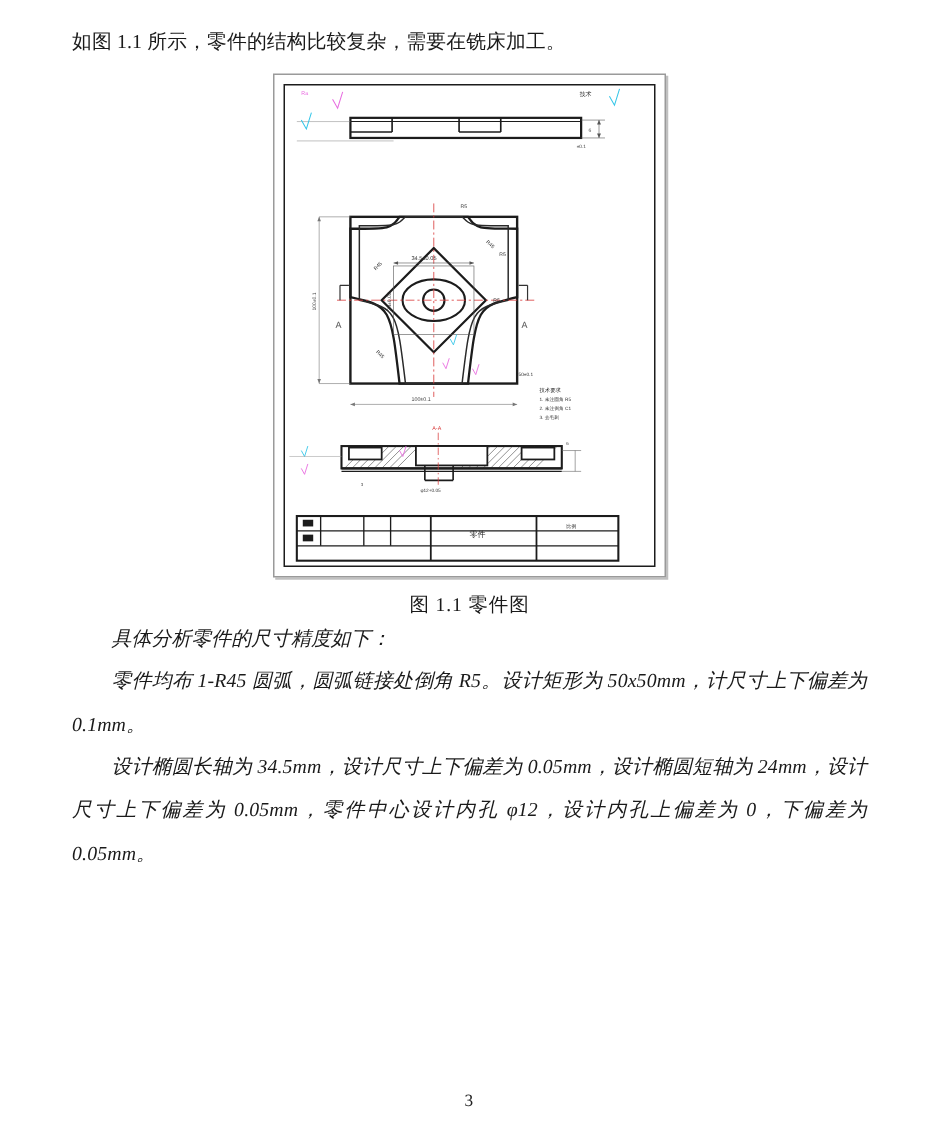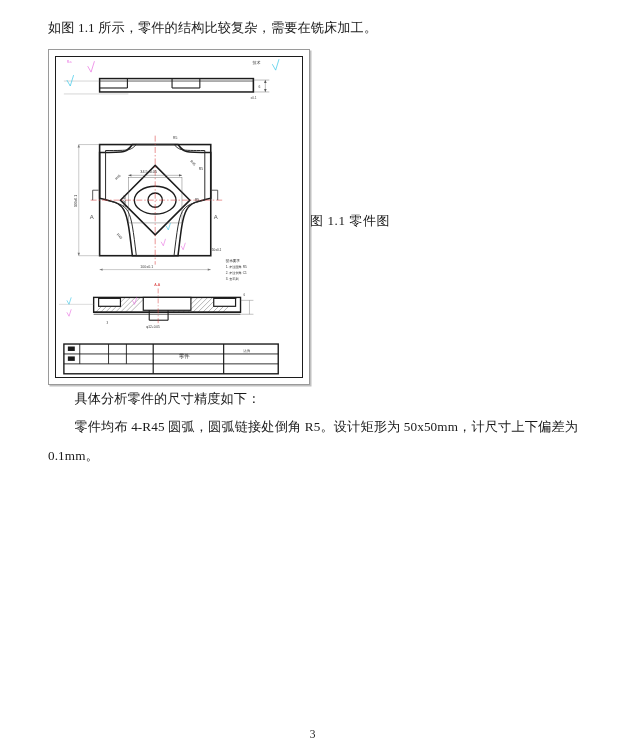--- a/index.html
+++ b/index.html
@@ -34,27 +34,28 @@
   p.body {
     font-size: 13.2px;
     line-height: 28.6px;
     margin: 0;
     text-align: justify;
     text-justify: inter-ideograph;
     letter-spacing: 0.1px;
   }
   p.indent {
     text-indent: 2em;
+    font-style: italic;
   }
 
   
   .figure-wrap {
     margin: 6px 0 0 0;
     display: flex;
-    flex-direction: row;
+    flex-direction: column;
     align-items: center;
   }
   .figure-frame {
     position: relative;
     width: 262px;
     height: 336px;
     background: #ffffff;
     border: 1px solid #9a9a9a;
     box-shadow: 1.5px 1.5px 0 rgba(140,140,140,0.55);
     box-sizing: border-box;
@@ -303,19 +304,20 @@
               <text x="196" y="304" font-size="3.4" fill="#333" stroke="none" font-family="'Liberation Sans',sans-serif">比例</text>
             </g>
 
           </g>
         </svg>
       </div>
       <div class="fig-caption">图 1.1  零件图</div>
     </div>
 
     <p class="body indent">具体分析零件的尺寸精度如下：</p>
-    <p class="body indent">零件均布 4-R45 圆弧，圆弧链接处倒角 R5。设计矩形为 50x50mm，计尺寸上下偏差为 0.1mm。</p>
+    <p class="body indent">零件均布 1-R45 圆弧，圆弧链接处倒角 R5。设计矩形为 50x50mm，计尺寸上下偏差为 0.1mm。</p>
+    <p class="body indent">设计椭圆长轴为 34.5mm，设计尺寸上下偏差为 0.05mm，设计椭圆短轴为 24mm，设计尺寸上下偏差为 0.05mm，零件中心设计内孔 φ12，设计内孔上偏差为 0，下偏差为 0.05mm。</p>
 
   </div>
 
   <div class="page-number">3</div>
 
 </div>
 
 </body></html>

